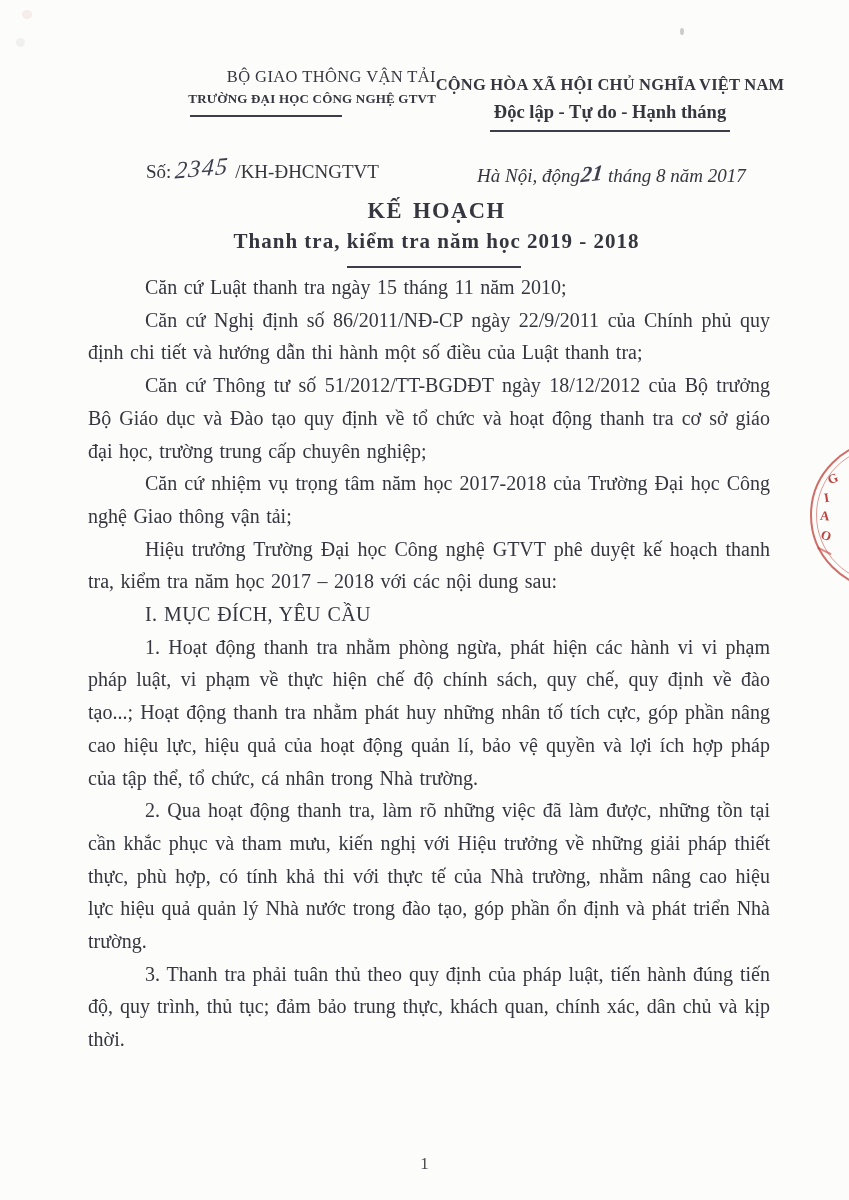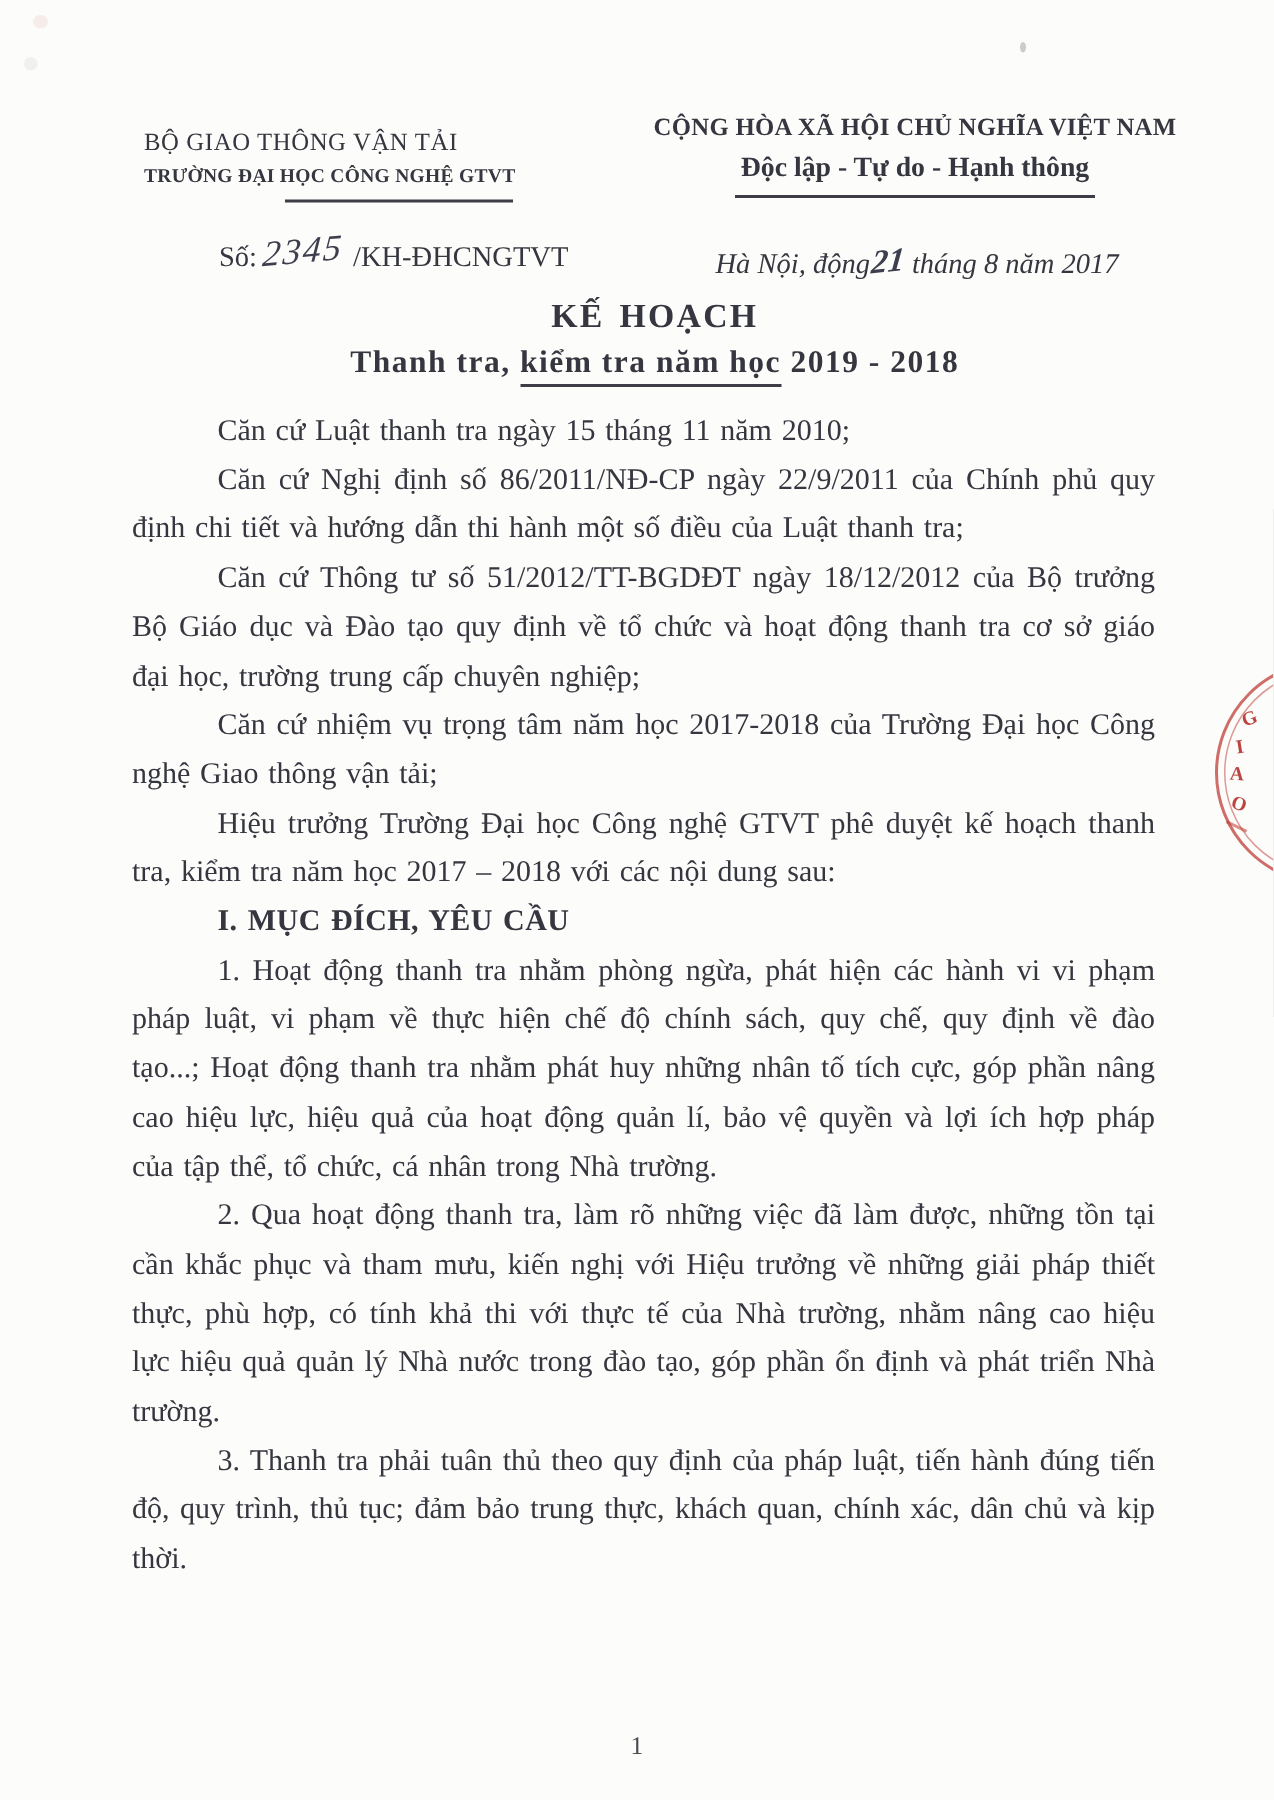--- a/index.html
+++ b/index.html
@@ -7,22 +7,22 @@
     position:relative;
     width:849px;height:1200px;
     margin:0 auto;
     background:#fcfcfa;
     overflow:hidden;
     color:#35363f;
     font-family:"Liberation Serif","DejaVu Serif",serif;
   }
   
   .org-block{
-    position:absolute;top:84px;left:96px;width:340px;
-    text-align:left;line-height:1.35;
+    position:absolute;top:66px;left:96px;width:340px;
+    text-align:right;line-height:1.35;
   }
   .org-line1{font-size:16.5px;letter-spacing:.4px;}
   .org-line2{font-size:13px;font-weight:bold;letter-spacing:.2px;margin-top:2px;}
   .rule-left{width:152px;height:2px;background:#3c3d46;margin:7px auto 0;}
   .national-block{
     position:absolute;top:74px;left:428px;width:364px;
     text-align:center;line-height:1.35;
   }
   .nat-line1{font-size:16.5px;font-weight:bold;letter-spacing:.2px;}
   .nat-line2{display:inline-block;font-size:18.5px;font-weight:bold;
@@ -39,29 +39,29 @@
   .dateline{position:absolute;top:162px;left:477px;font-size:19px;font-style:italic;}
   .hand-day{
     display:inline-block;font-style:italic;font-size:22px;font-weight:bold;
     transform:rotate(-6deg) skewX(-12deg);
     color:#3d3e4e;margin:0 5px 0 1px;position:relative;top:-1px;
   }
   
   .title-block{position:absolute;top:198px;left:12px;width:849px;text-align:center;}
   .doc-title{font-size:22.5px;font-weight:bold;letter-spacing:1.5px;word-spacing:3px;}
   .doc-subtitle{font-size:21px;font-weight:bold;margin-top:5px;letter-spacing:1px;}
-  .doc-subtitle .u{border-bottom:2px solid #3c3d46;padding-bottom:3px;}
+  .doc-subtitle .u{border-bottom:2px solid #3c3d46;padding-bottom:13px;}
   
   .body-text{
     position:absolute;top:271px;left:88px;width:682px;
     font-size:20px;line-height:32.7px;
     text-align:justify;word-spacing:1.5px;
   }
   .body-text p{margin:0;text-indent:57px;}
-  .body-text p.heading{font-weight:bold;letter-spacing:.3px;}
+  .body-text p.heading{font-weight:normal;letter-spacing:.3px;}
   
   .stamp{position:absolute;top:438px;right:0;width:52px;height:152px;overflow:hidden;pointer-events:none;}
   .stamp .ring-outer{
     position:absolute;left:13px;top:2px;width:150px;height:150px;
     border:2.5px solid rgba(190,55,48,.72);border-radius:50%;box-sizing:border-box;
   }
   .stamp .ring-inner{
     position:absolute;left:19px;top:8px;width:138px;height:138px;
     border:1.5px solid rgba(190,55,48,.5);border-radius:50%;box-sizing:border-box;
   }
@@ -94,21 +94,21 @@
 <div class="page">
 
   <div class="org-block">
     <div class="org-line1">BỘ GIAO THÔNG VẬN TẢI</div>
     <div class="org-line2">TRƯỜNG ĐẠI HỌC CÔNG NGHỆ GTVT</div>
     <div class="rule-left"></div>
   </div>
 
   <div class="national-block">
     <div class="nat-line1">CỘNG HÒA XÃ HỘI CHỦ NGHĨA VIỆT NAM</div>
-    <div><span class="nat-line2">Độc lập - Tự do - Hạnh thông</span></div>
+    <div><span class="nat-line2">Độc lập - Tự do - Hạnh tháng</span></div>
   </div>
 
   <div class="doc-number"><span>Số:</span><span class="handwritten">2345</span><span>/KH-ĐHCNGTVT</span></div>
 
   <div class="dateline"><span>Hà Nội, động</span><span class="hand-day">21</span><span>tháng 8 năm 2017</span></div>
 
   <div class="title-block">
     <div class="doc-title">KẾ HOẠCH</div>
     <div class="doc-subtitle"><span>Thanh tra, </span><span class="u">kiểm tra năm học</span><span> 2019 - 2018</span></div>
   </div>

